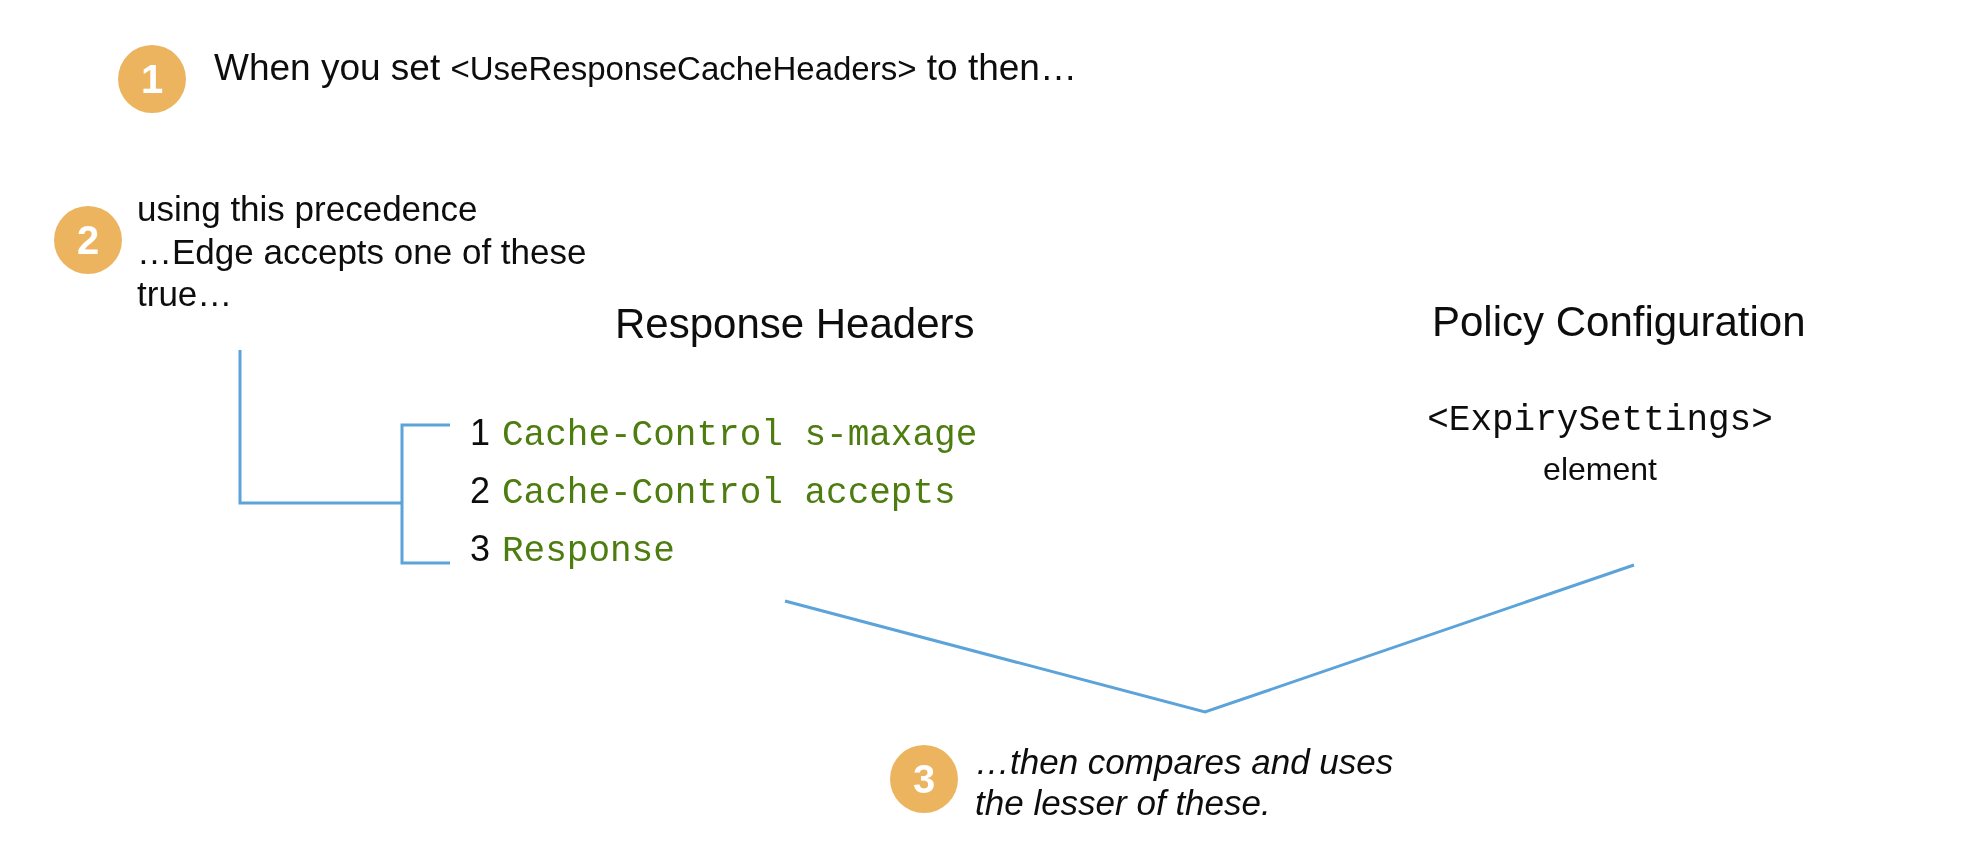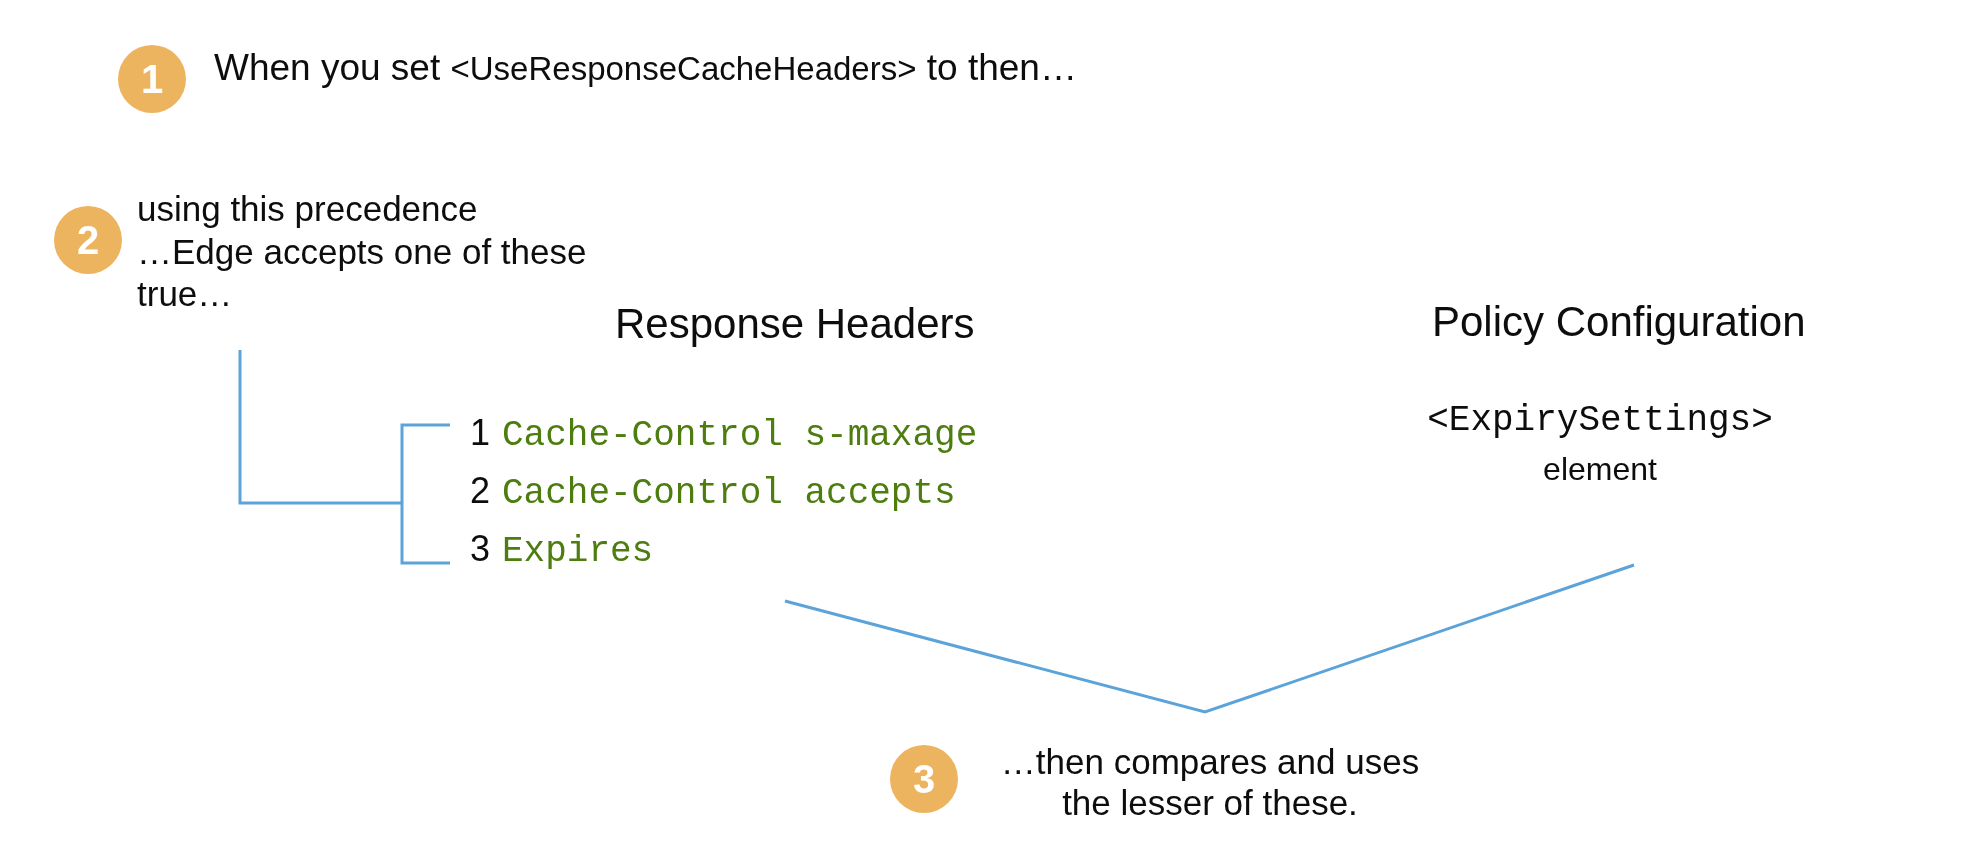--- a/index.html
+++ b/index.html
@@ -68,21 +68,21 @@
     font-size: 35px;
     line-height: 1.22;
     width: 500px;
   }
   #step3-text {
     left: 975px;
     top: 742px;
     font-size: 35px;
     line-height: 1.17;
     width: 470px;
-    text-align: center;
+    font-style: italic;
   }
 
   
   .col-title {
     position: absolute;
     font-family: "Liberation Sans", sans-serif;
     font-size: 42px;
     color: #0d0d0d;
     white-space: nowrap;
   }
@@ -170,21 +170,21 @@
     <div class="list-row">
       <span class="list-num">1</span>
       <span class="list-label">Cache-Control s-maxage</span>
     </div>
     <div class="list-row">
       <span class="list-num">2</span>
       <span class="list-label">Cache-Control accepts</span>
     </div>
     <div class="list-row">
       <span class="list-num">3</span>
-      <span class="list-label">Expires</span>
+      <span class="list-label">Response</span>
     </div>
   </div>
 
   <div class="col-title" id="title-policy-config">Policy Configuration</div>
 
   <div id="policy-block">
     <div id="policy-element-name">&lt;ExpirySettings&gt;</div>
     <div id="policy-element-word">element</div>
   </div>
 

